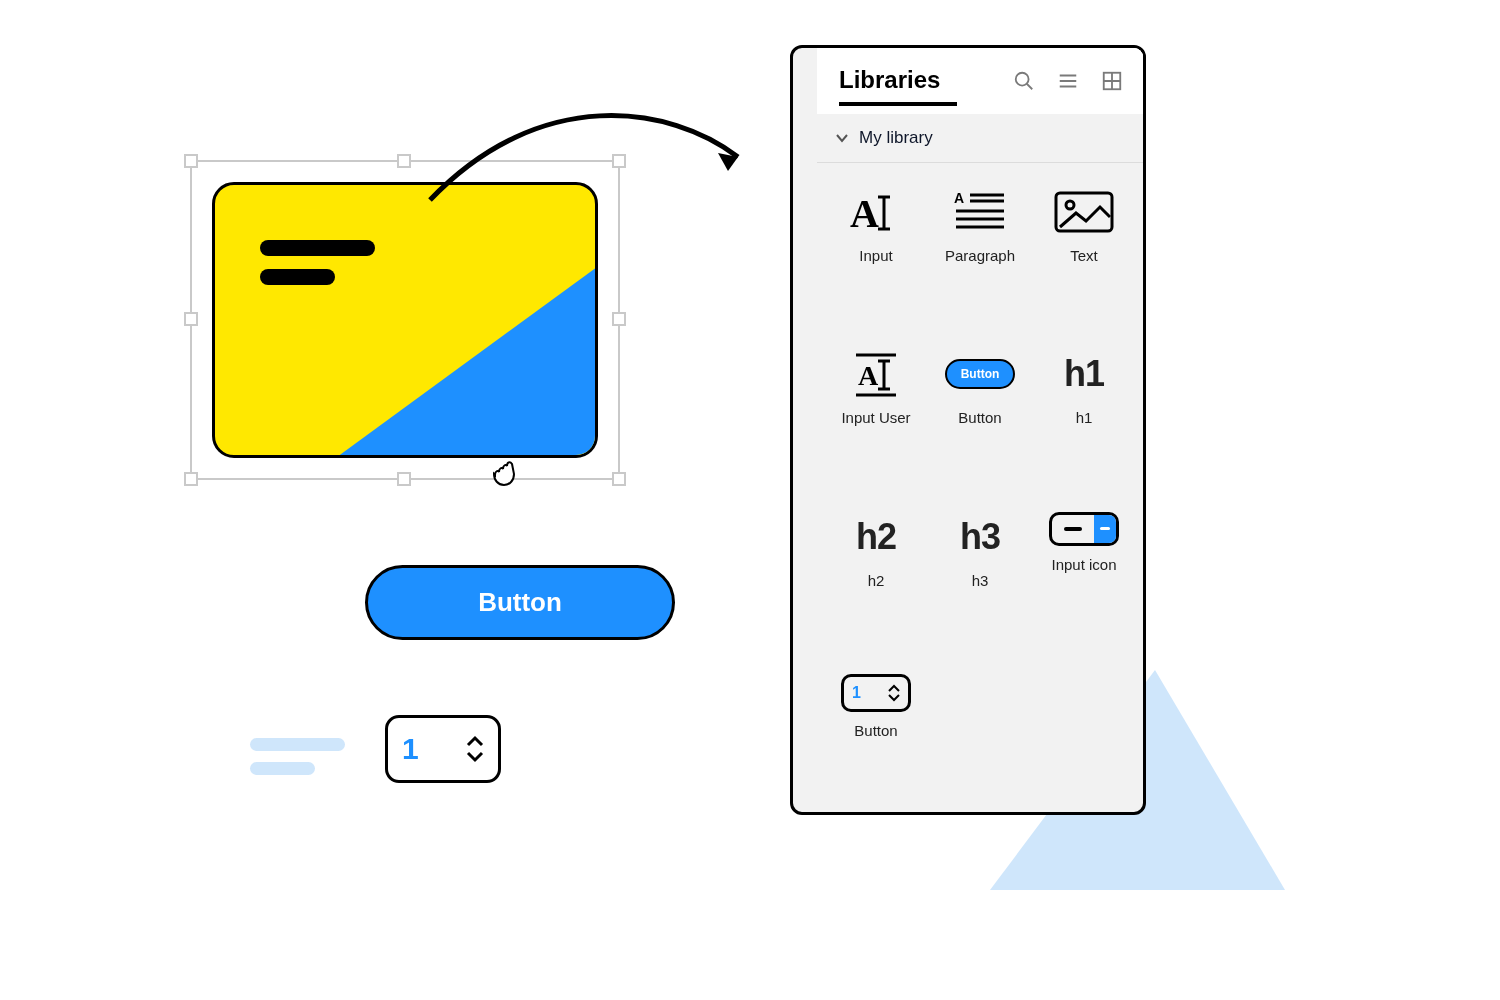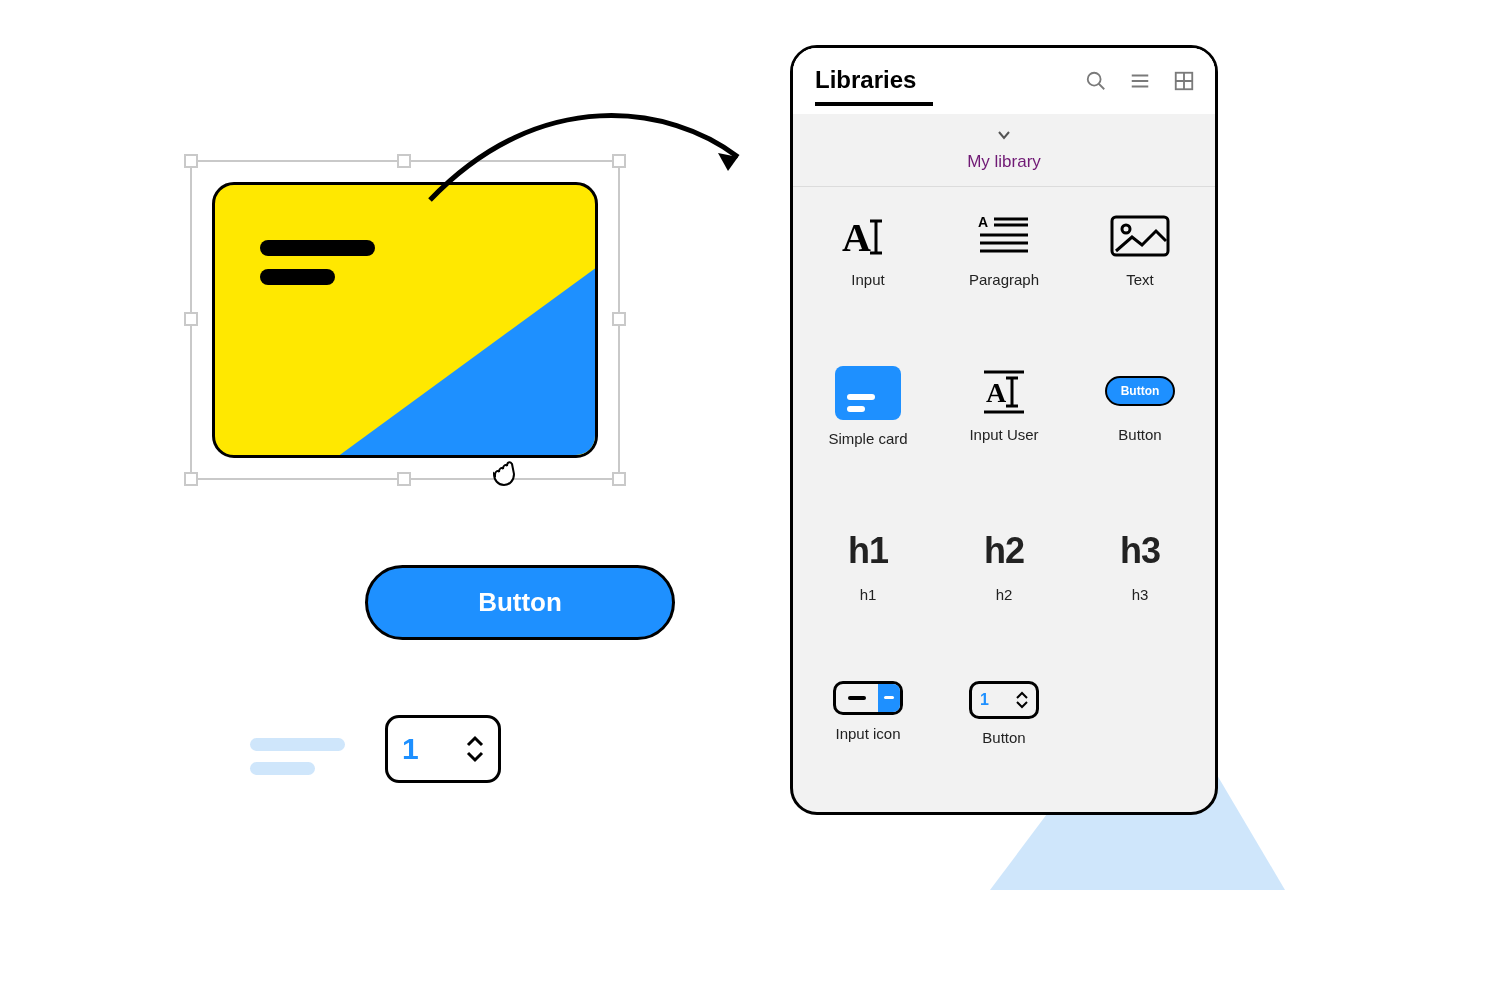--- a/index.html
+++ b/index.html
@@ -63,40 +63,40 @@
     display:flex; align-items:center; padding:0 14px; gap:22px;
   }
   .counter .val { color:#1E90FF; font-size:30px; font-weight:600; }
   .counter .arrows { display:flex; flex-direction:column; gap:4px; margin-left:auto; }
 
   
   .flow-arrow { position:absolute; left:420px; top:95px; width:340px; height:120px; }
 
   
   .panel {
-    position:absolute; left:790px; top:45px; width:428px; height:770px;
-    border:3px solid #000; border-radius:27px; background:#F2F2F2; overflow:hidden;
-    display:flex; flex-direction:column;
+    position:absolute; left:790px; top:45px; width:356px; height:770px;
+    border:3px solid #000; border-radius:12px; background:#F2F2F2; overflow:hidden;
+    display:flex; flex-direction:column;padding-left:24px;
   }
   .panel-head {
     background:#fff; padding:18px 22px 0 22px;
     display:flex; align-items:center;
   }
   .panel-title { font-size:24px; font-weight:700; }
   .panel-underline {
     height:4px; background:#000; width:118px; margin:8px 0 0 22px;
   } 
   .panel-white { background:#fff; height:66px; position:relative;}
   .panel-icons { position:absolute; right:20px; top:22px; display:flex; gap:22px; color:#7a7a7a;}
   .ic { width:22px; height:22px; }
 
   .section-row {
     display:flex; align-items:center; gap:10px;
     padding:14px 18px; border-bottom:1px solid #dcdcdc;
-    font-size:17px; font-weight:500; color:#701a75;flex-direction:column;
+    font-size:17px; font-weight:500; color:#0f172a;
   }
   .chev { width:14px; height:14px; }
 
   .grid {
     flex:1; display:grid; grid-template-columns:repeat(3,1fr);
     padding:24px 10px; row-gap:36px; column-gap:6px;
   }
   .cell {
     display:flex; flex-direction:column; align-items:center; gap:10px;
     text-align:center; font-size:15px; color:#222;
@@ -262,24 +262,20 @@
         <div class="thumb">
           <svg width="60" height="46" viewBox="0 0 60 46">
               <rect x="2" y="4" width="56" height="38" rx="4" fill="none" stroke="#000" stroke-width="3"></rect>
               <circle cx="16" cy="16" r="4" fill="none" stroke="#000" stroke-width="3"></circle>
               <path d="M6 38 L22 24 L32 32 L46 18 L56 28" fill="none" stroke="#000" stroke-width="3"></path>
             </svg>
         </div>
         <span>Text</span>
       </div>
 
-      <div class="cell">
-        <div class="simplecard"></div>
-        <span>Simple card</span>
-      </div>
 
       <div class="cell">
         <div class="thumb">
           <svg width="56" height="50" viewBox="0 0 56 50">
               <line x1="8" y1="6" x2="48" y2="6" stroke="#000" stroke-width="3"></line>
               <text x="10" y="36" font-size="28" font-weight="600" font-family="serif">A</text>
               <line x1="36" y1="12" x2="36" y2="40" stroke="#000" stroke-width="3"></line>
               <line x1="30" y1="12" x2="42" y2="12" stroke="#000" stroke-width="3"></line>
               <line x1="30" y1="40" x2="42" y2="40" stroke="#000" stroke-width="3"></line>
               <line x1="8" y1="46" x2="48" y2="46" stroke="#000" stroke-width="3"></line>

